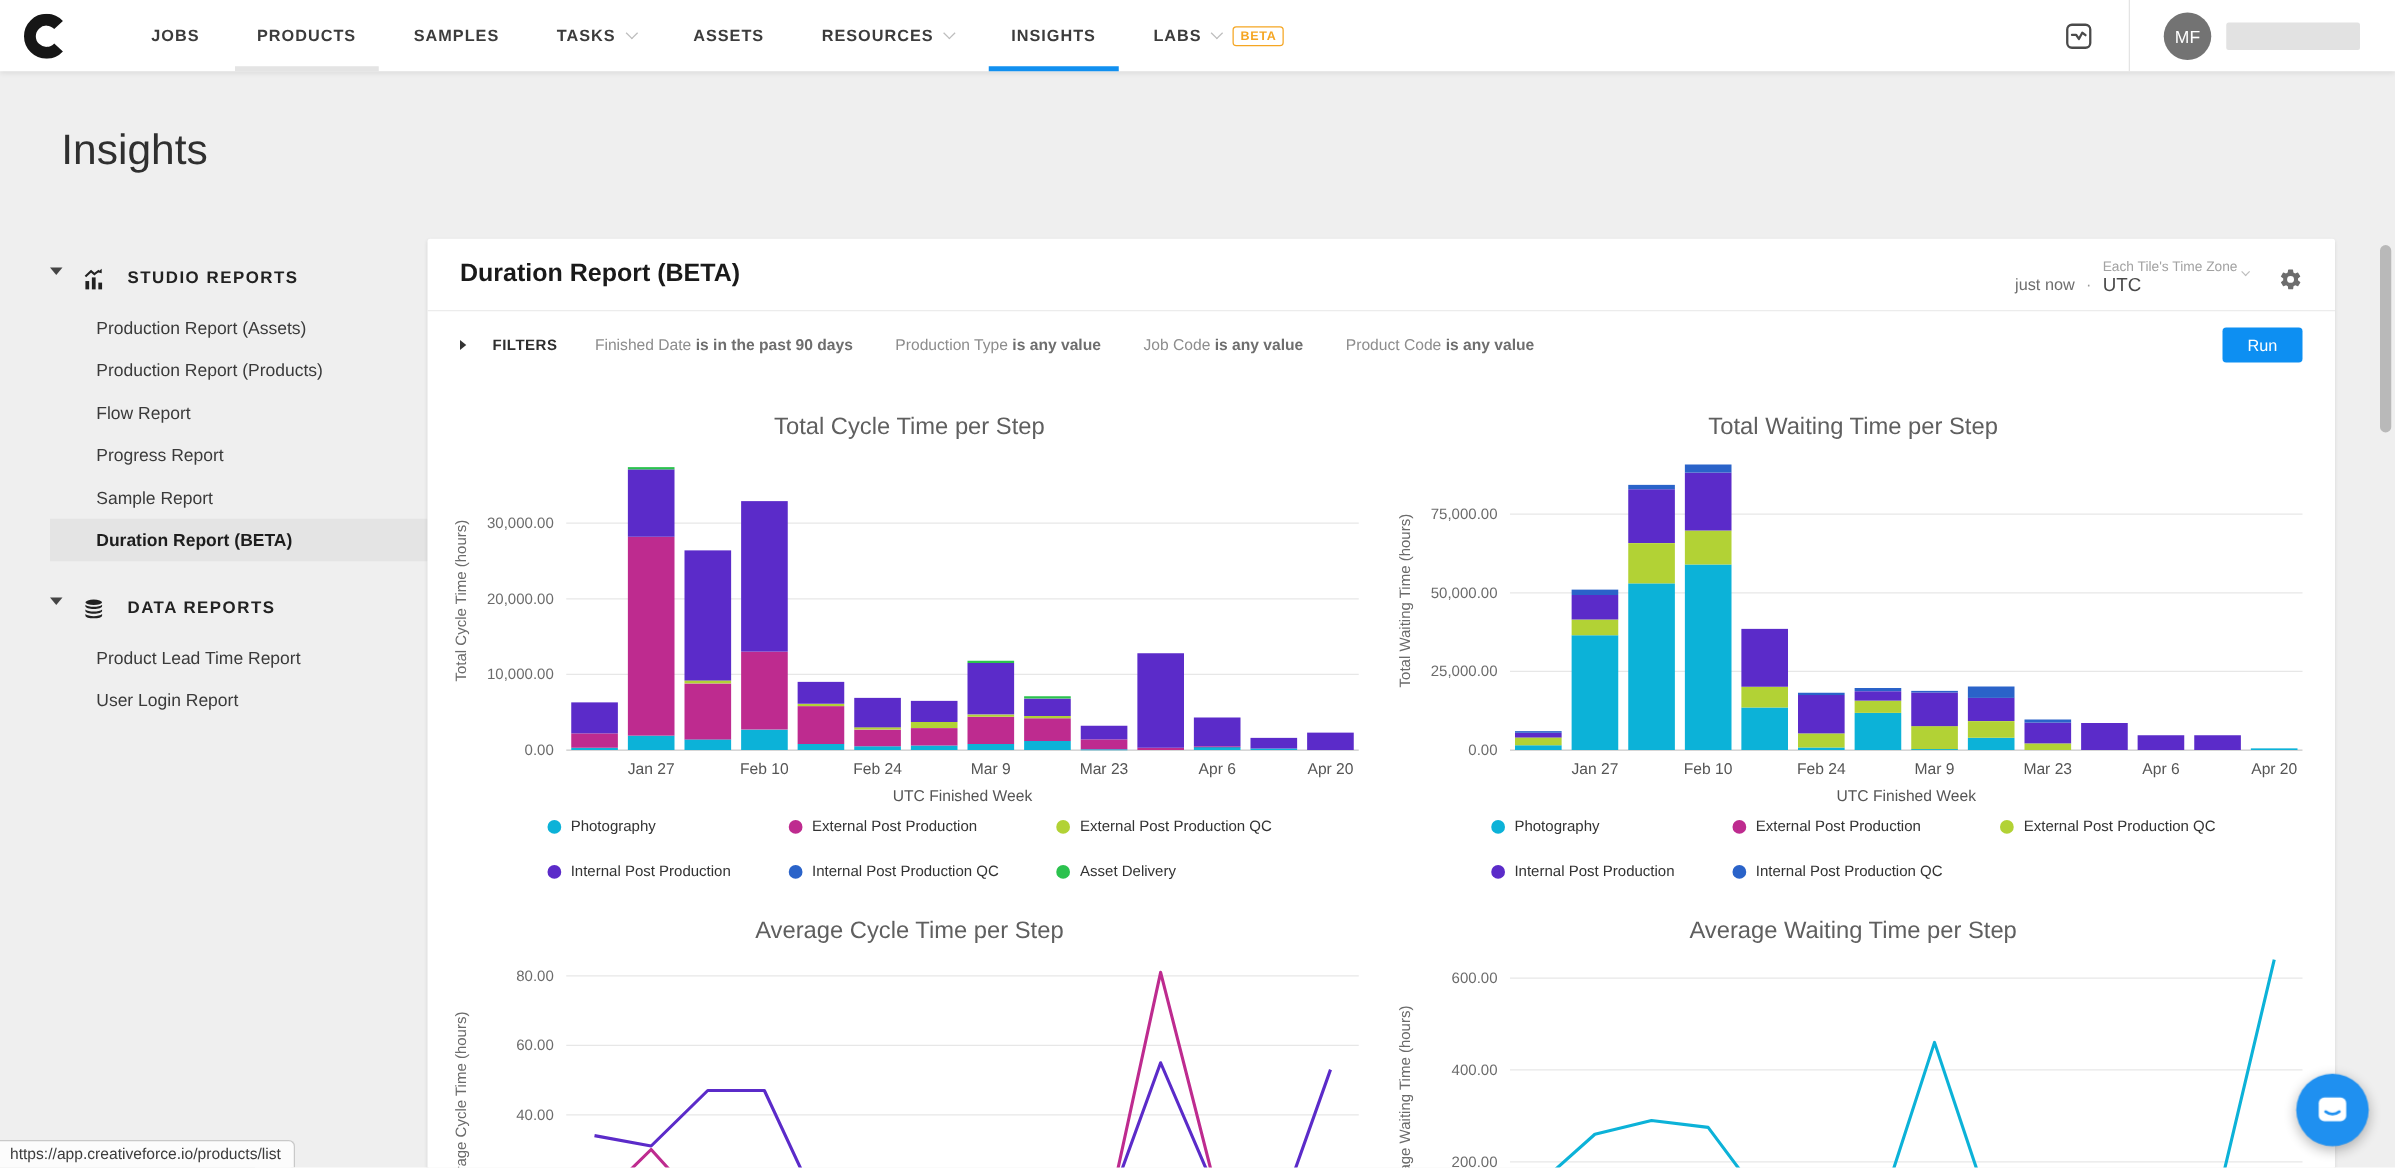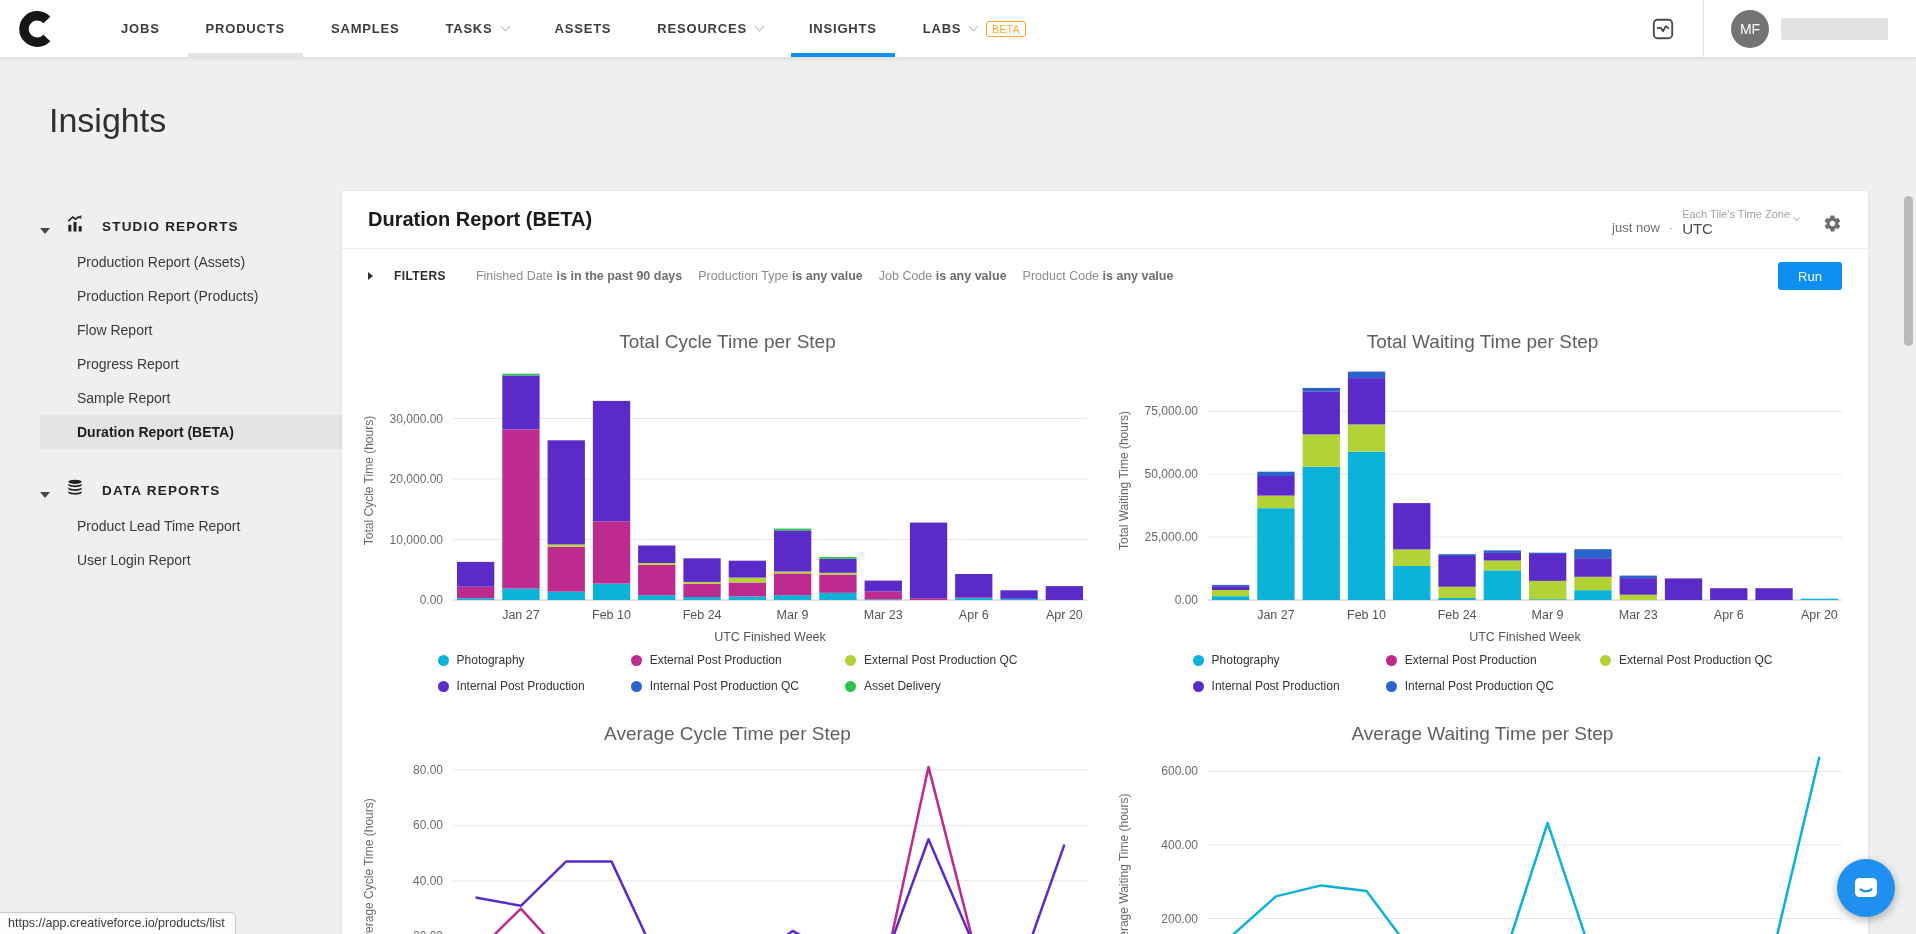--- a/index.html
+++ b/index.html
@@ -9,35 +9,35 @@
   
   .topnav{height:57px;background:#fff;display:flex;align-items:stretch;position:relative;z-index:10;box-shadow:0 2px 4px rgba(0,0,0,.08)}
   .logo-wrap{width:72px;display:flex;align-items:center;justify-content:center;cursor:pointer}
   .nav-items{display:flex;align-items:stretch;margin-left:26px}
   .nav-item{display:flex;align-items:center;padding:0 23px;position:relative;font-size:13px;font-weight:700;letter-spacing:.8px;color:#3c3c3c;cursor:pointer;white-space:nowrap}
   .nav-item.hover::after{content:"";position:absolute;left:5px;right:5px;bottom:0;height:4px;background:#e4e4e4}
   .nav-item.active::after{content:"";position:absolute;left:5px;right:5px;bottom:0;height:4px;background:#1190f0}
   .nav-item .lbl{display:inline-block}
   .chev{width:7px;height:7px;border-right:1.6px solid #bdbdbd;border-bottom:1.6px solid #bdbdbd;transform:rotate(45deg);margin:-4px 0 0 9px;display:inline-block}
   .chev-sm{width:5px;height:5px;margin:-2px 0 0 4px}
-  .badge{border:1px solid #f5a623;color:#f5a623;font-size:10px;font-weight:400;letter-spacing:.6px;border-radius:3px;padding:2px 5px 1px;margin-left:9px}
+  .badge{border:1px solid #f5a623;color:#f5a623;font-size:10px;font-weight:700;letter-spacing:.6px;border-radius:3px;padding:2px 5px 1px;margin-left:9px}
   .nav-right{margin-left:auto;display:flex;align-items:center}
   .activity-btn{background:none;border:none;cursor:pointer;display:flex;align-items:center;margin-right:27px}
   .nav-divider{width:1px;background:#e4e4e4;height:57px}
   .avatar{width:38px;height:38px;border-radius:50%;background:#737373;color:#fff;display:flex;align-items:center;justify-content:center;font-size:14px;font-weight:500;margin-left:27px;cursor:pointer;flex:none}
   .user-name-redacted{width:107px;height:22px;background:#e2e2e2;margin:0 28px 0 12px;border-radius:2px}
 
   
   .page-head{padding:44px 0 0 49px;height:134px}
   .page-head h1{font-size:34px;font-weight:400;color:#2f2f2f}
 
   
   .content{display:flex;align-items:flex-start}
   .sidebar{width:342px;flex:none;padding:14px 0 0 40px}
-  .side-head{display:flex;align-items:flex-end;padding:9px 0;cursor:pointer}
+  .side-head{display:flex;align-items:flex-start;padding:9px 0;cursor:pointer}
   .tri-down{width:0;height:0;border-top:6px solid #454545;border-left:5px solid transparent;border-right:5px solid transparent;margin-right:15px;flex:none}
   .side-icon{width:20px;margin-right:17px;display:flex;flex:none}
   .side-title{font-size:13.5px;font-weight:700;color:#222;letter-spacing:1.2px}
   .side-items{list-style:none;margin:2px 0 20px 0}
   .side-item{font-size:14px;color:#3a3a3a;padding:9px 12px 9px 37px;cursor:pointer}
   .side-item.selected{background:#e4e4e4;font-weight:700;color:#1d1d1d}
 
   .main{flex:1;margin-right:48px;background:#fff;border-radius:2px;box-shadow:0 1px 3px rgba(0,0,0,.1)}
   .card-head{display:flex;align-items:flex-start;justify-content:space-between;padding:17px 26px 11px;border-bottom:1px solid #ececec}
   .card-title{font-size:20px;font-weight:700;color:#1a1a1a}
@@ -53,21 +53,21 @@
   .filters-toggle{display:flex;align-items:center;gap:21px;font-size:12px;font-weight:700;color:#2e2e2e;letter-spacing:.4px;cursor:pointer;background:none;border:none}
   .tri-right{width:0;height:0;border-left:5px solid #333;border-top:4px solid transparent;border-bottom:4px solid transparent}
   .filter-chip{font-size:12.5px;color:#8d8d8d;cursor:pointer;white-space:nowrap}
   .filter-chip b{color:#6e6e6e;font-weight:700}
   .run-btn{margin-left:auto;background:#0d8ff2;color:#fff;border:none;border-radius:3px;width:64px;height:28px;font-size:13px;font-weight:500;cursor:pointer}
 
   .charts{display:grid;grid-template-columns:1fr 1fr;padding:2px 8px 40px}
   .chart{display:flex;flex-direction:column;align-items:center;padding:10px 0 6px}
   .chart-title{font-size:19px;color:#5f5f5f;margin:14px 0 2px;font-weight:400}
   .legend{display:flex;gap:46px;margin-top:2px}
-  .legend-col{display:flex;flex-direction:column;gap:12px}
+  .legend-col{display:flex;flex-direction:column;gap:22px}
   .legend-item{display:flex;align-items:center;gap:8px;font-size:12px;color:#333;cursor:pointer}
   .legend-dot{width:11px;height:11px;border-radius:50%;flex:none}
 
   
   .scroll-thumb{position:absolute;right:3px;top:196px;width:9px;height:150px;background:#b9b9b9;border-radius:5px;cursor:pointer}
   .status-bar{position:fixed;left:0;bottom:0;background:#fcfcfc;border:1px solid #c9c9c9;border-left:none;border-bottom:none;border-radius:0 5px 0 0;padding:3px 10px 4px 8px;font-size:12.5px;color:#3c3c3c;z-index:20}
   .intercom{position:fixed;right:21px;bottom:17px;width:58px;height:58px;border-radius:50%;background:#1f90f0;display:flex;align-items:center;justify-content:center;box-shadow:0 3px 10px rgba(0,0,0,.3);cursor:pointer;border:none;z-index:20}
 </style>
 </head>
 <body>
@@ -191,21 +191,21 @@
           </svg>
         </button>
       </div>
     </div>
 
     <div class="filters">
       <button class="filters-toggle">
         <span class="tri-right"></span>
         <span>FILTERS</span>
       </button>
-      <span style="display:flex;gap:16px">
+      <span style="display:flex;gap:34px">
           <span class="filter-chip">Finished Date <b>is in the past 90 days</b></span>
           <span class="filter-chip">Production Type <b>is any value</b></span>
           <span class="filter-chip">Job Code <b>is any value</b></span>
           <span class="filter-chip">Product Code <b>is any value</b></span>
         </span>
       <button class="run-btn">Run</button>
     </div>
 
     <div class="charts">
         <div class="chart">

